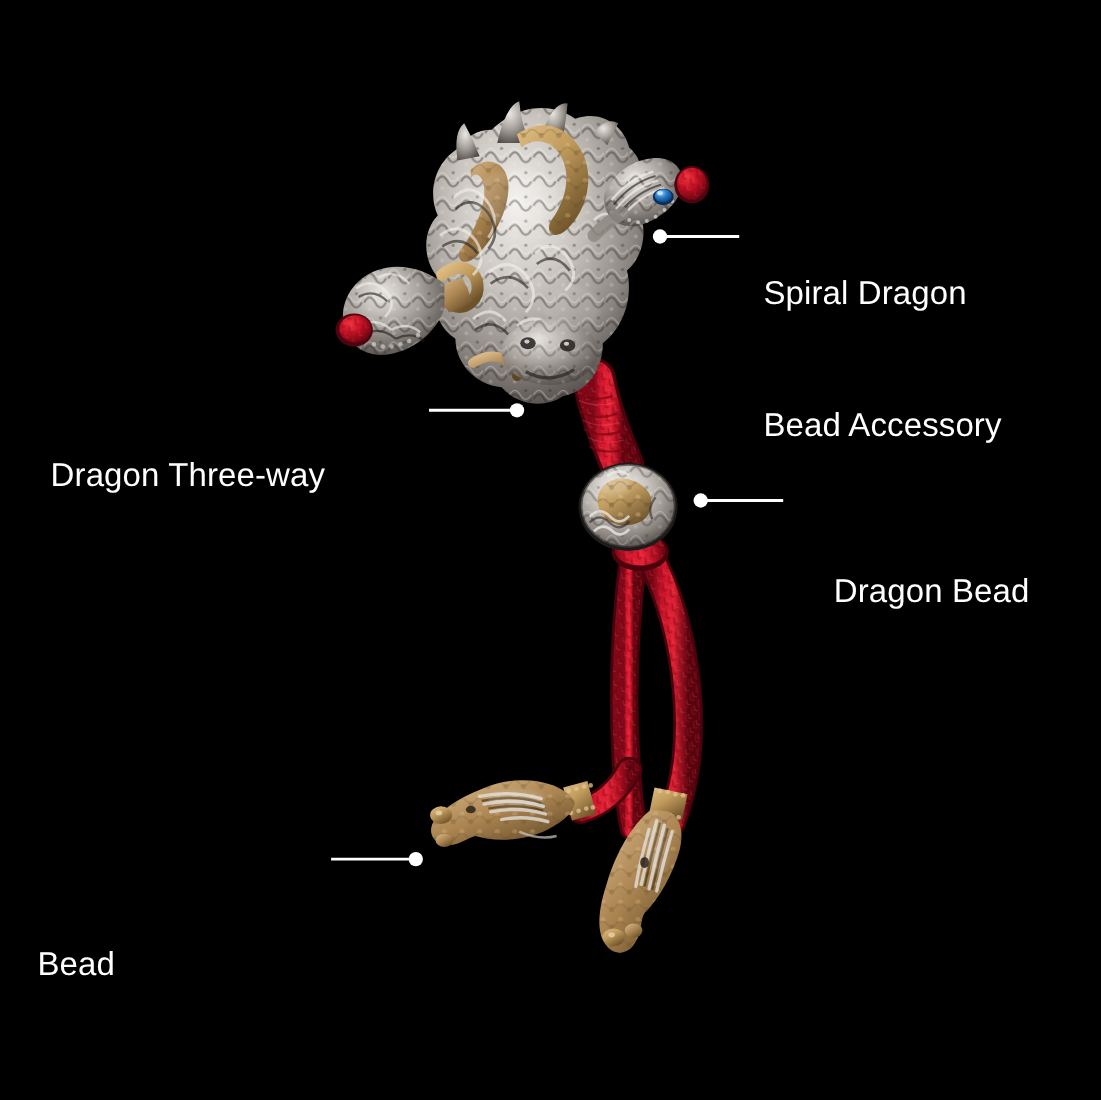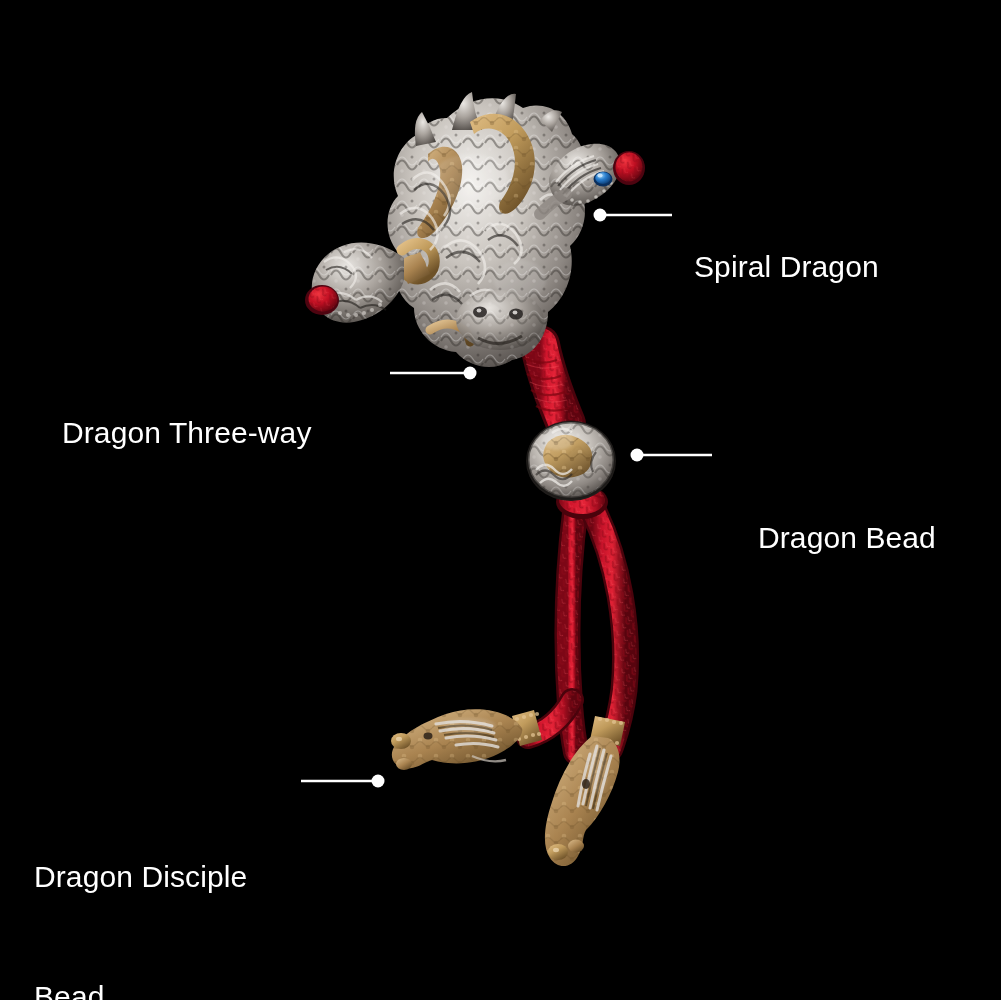--- a/index.html
+++ b/index.html
@@ -484,28 +484,28 @@
       <line x1="637" y1="455" x2="712" y2="455"></line>
       <circle cx="637" cy="455" r="6.5" stroke="none"></circle>
 
       <line x1="301" y1="781" x2="378" y2="781"></line>
       <circle cx="378" cy="781" r="6.5" stroke="none"></circle>
     </g>
   </svg>
 
   <div class="annotation-label" style="left:694px; top:167px;">
     <div>Spiral Dragon</div>
+    <div>Bead Accessory</div>
   </div>
 
-  <div class="annotation-label" style="left:62px; top:333px;">
+  <div class="annotation-label" style="left:46px; top:333px;">
     <div>Dragon Three-way</div>
   </div>
 
   <div class="annotation-label" style="left:758px; top:438px;">
     <div>Dragon Bead</div>
   </div>
 
   <div class="annotation-label" style="left:34px; top:777px;">
-    <div>Dragon Disciple</div>
     <div>Bead</div>
   </div>
 
 </div>
 
 </body></html>

